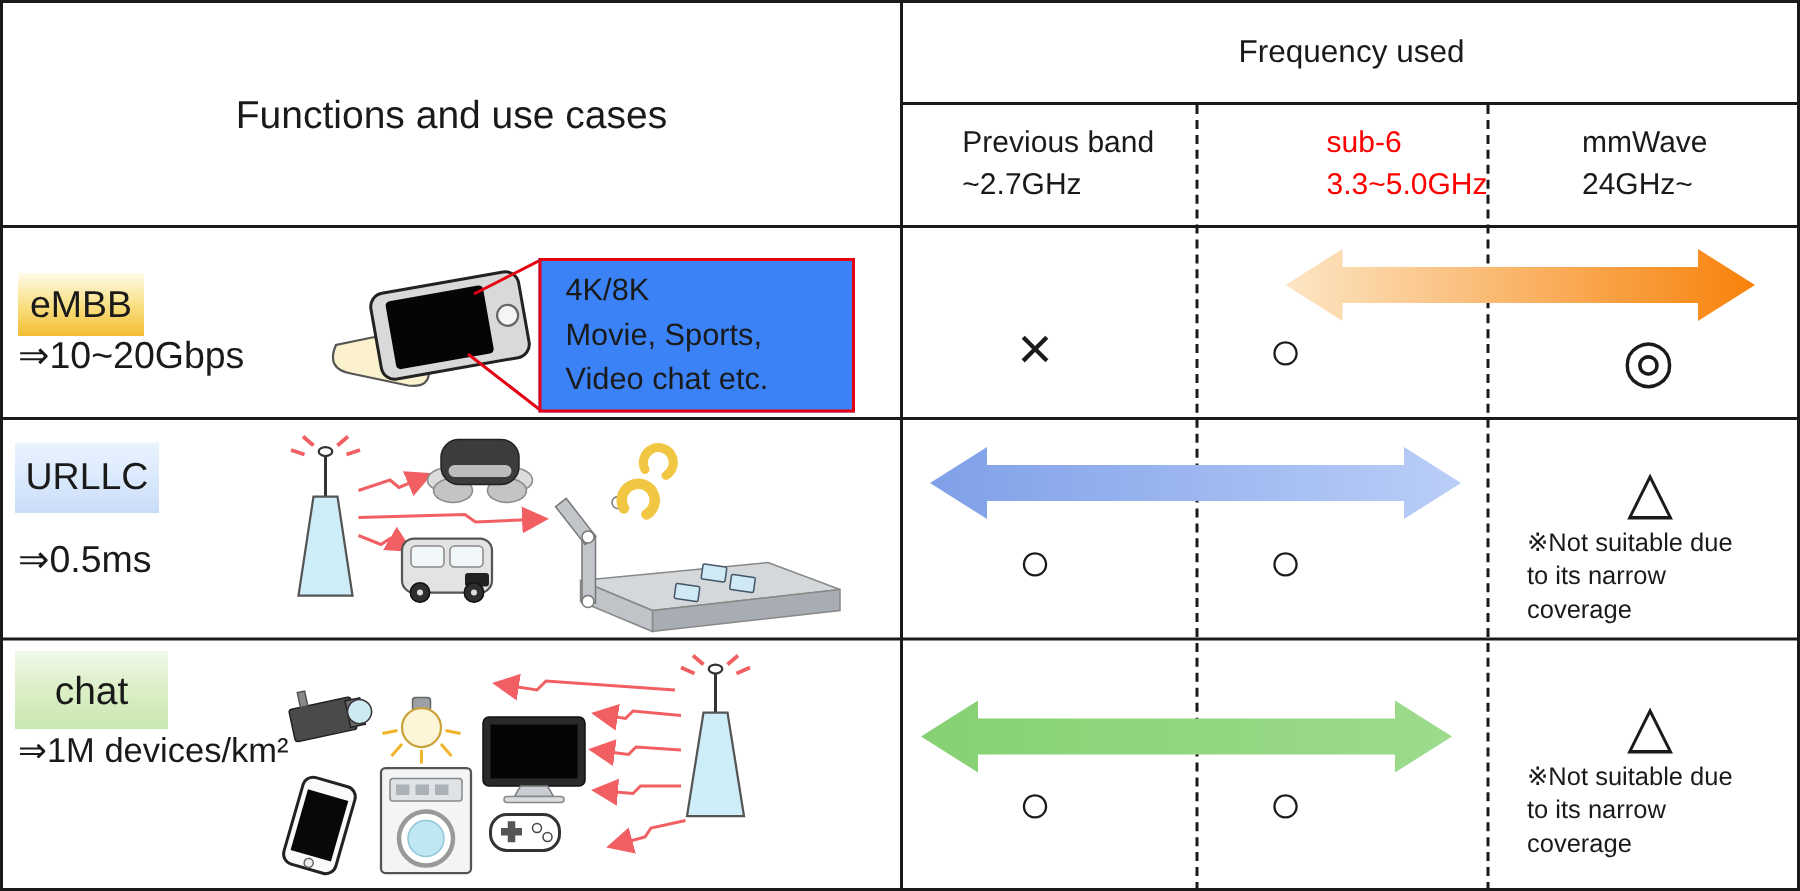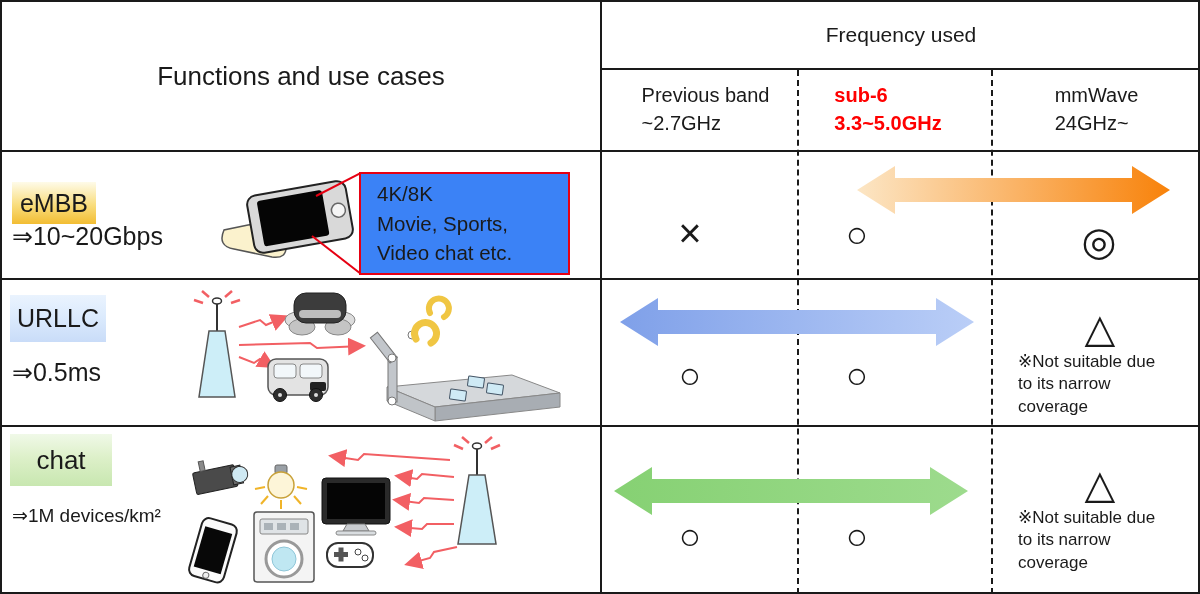--- a/index.html
+++ b/index.html
@@ -11,33 +11,33 @@
   .abs{position:absolute;}
   .hline{position:absolute; height:2px; background:#1a1a1a;}
   .vline{position:absolute; width:2px; background:#1a1a1a;}
   .vdash{position:absolute; width:0; border-left:2px dashed #1a1a1a;}
   .center{display:flex; align-items:center; justify-content:center;}
   .fn-header{left:0; top:0; width:598px; height:148px; font-size:26px;}
   .freq-header{left:600px; top:0; width:598px; height:66px; font-size:21px;}
   .band{top:68px; height:80px; font-size:20px; line-height:1.38;}
   .band .inner{display:inline-block; text-align:left;}
   .band.prev{left:576px; width:195px;margin-left:30px;}
-  .band.sub6{left:790px; width:192px; color:#ff0000;font-weight:bold;}
+  .band.sub6{left:840px; width:192px; color:#ff0000;}
   .band.mmw{left:991px; width:207px;}
   .badge{position:absolute; display:flex; align-items:center; justify-content:center; color:#1a1a1a;}
   .badge.embb{left:10px; top:166px; width:84px; height:42px; font-size:25px;
     background:linear-gradient(180deg,#fefbe9 0%,#f9dd7d 55%,#f2bd33 100%);margin-top:14px;}
   .badge.urllc{left:8px; top:293px; width:96px; height:47px; font-size:25px;
     background:linear-gradient(180deg,#eaf3fe 0%,#dcebfd 45%,#c9dcf8 100%);}
   .badge.mmtc{left:8px; top:432px; width:102px; height:52px; font-size:26px;
     background:linear-gradient(180deg,#f0f9e8 0%,#ddf0c9 45%,#c8e7b0 100%);}
   .spec{position:absolute; font-size:25px; white-space:nowrap;}
   .spec.s1{left:10px; top:220px;}
   .spec.s2{left:10px; top:356px;}
-  .spec.s3{left:10px; top:502px; font-size:19px;}
+  .spec.s3{left:10px; top:485px; font-size:23px;}
   .callout{
     position:absolute; left:357px; top:170px; width:211px; height:103px; box-sizing:border-box;
     border:2px solid #e60012; background:#3b82f6; padding:5px 0 0 16px;
     font-size:20.5px; line-height:1.45; white-space:nowrap;
   }
   .sym{position:absolute; transform:translate(-50%,-50%); line-height:1; color:#1a1a1a;}
   .sym.cross{font-size:40px;}
   .sym.circle{font-size:37px;}
   .sym.dcircle{font-size:40px;}
   .sym.tri{font-size:40px;}

